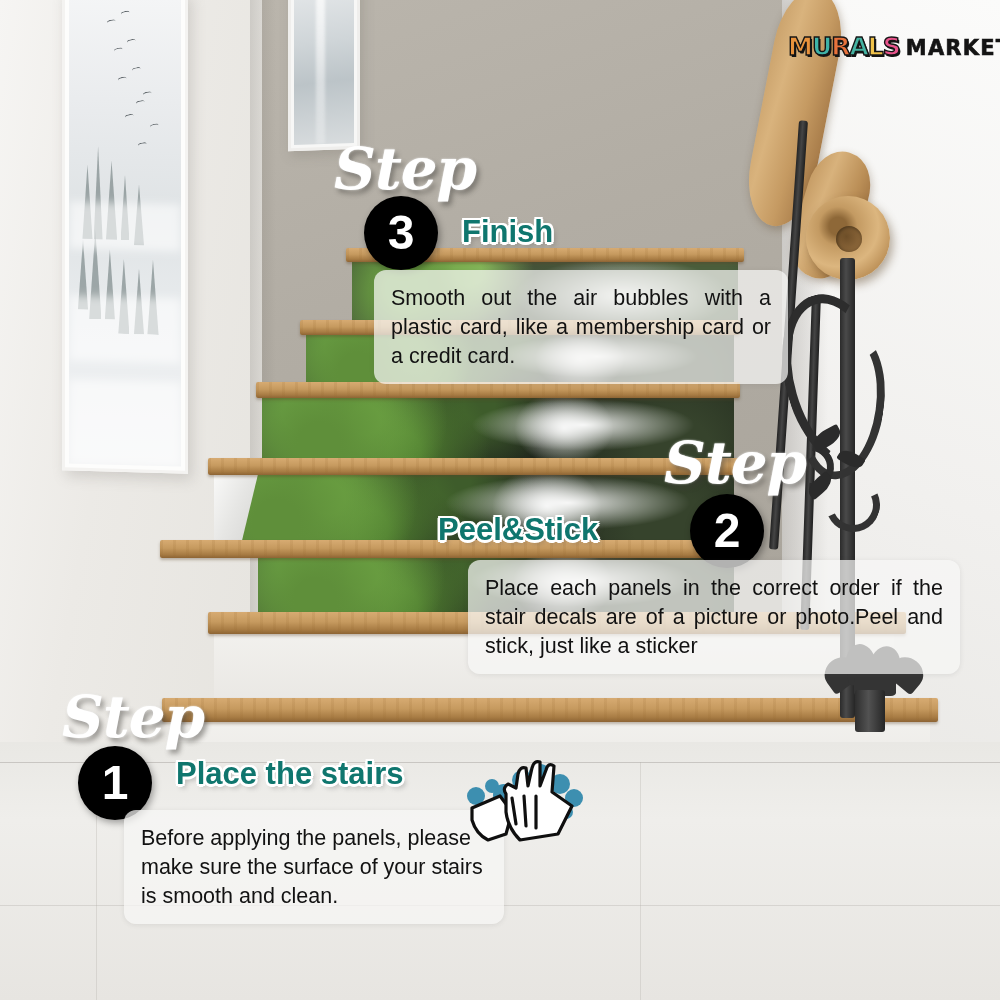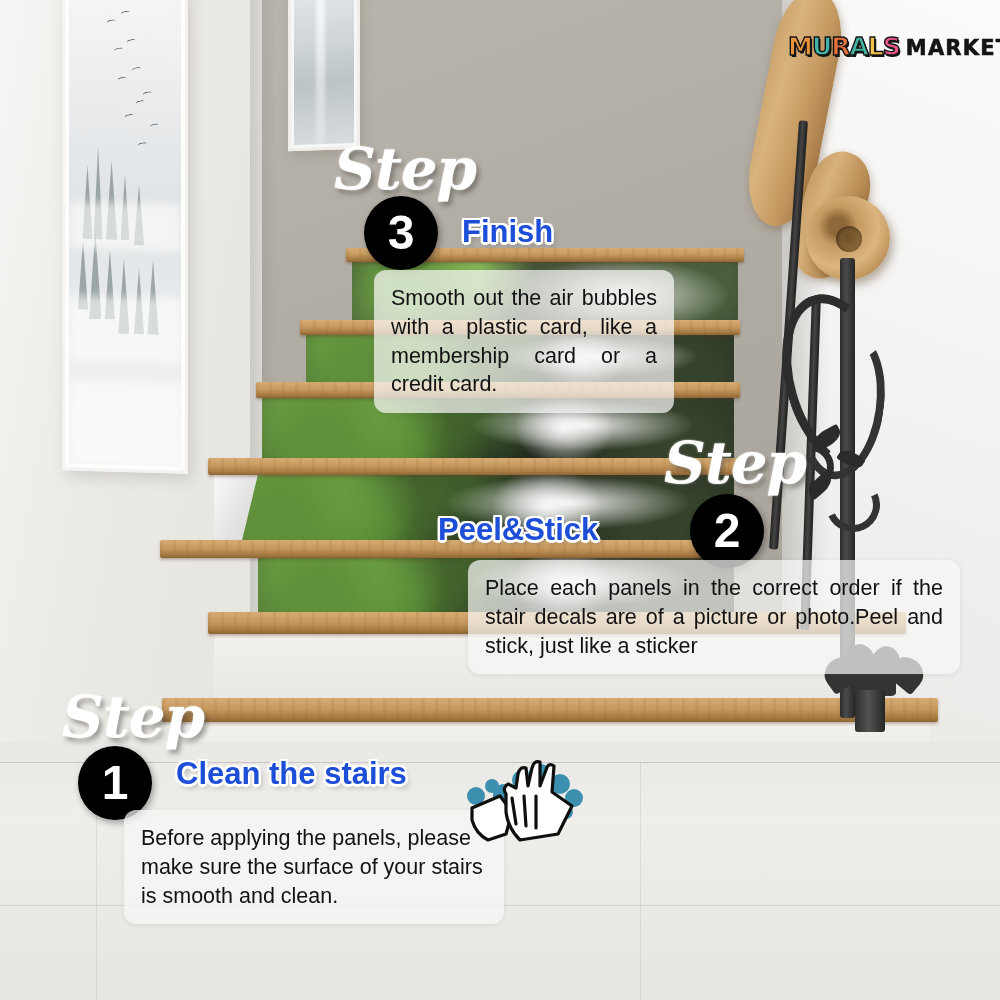--- a/index.html
+++ b/index.html
@@ -210,21 +210,21 @@
   }
   .step-badge{
     position:absolute;width:74px;height:74px;border-radius:50%;
     background:#000;color:#fff;
     display:flex;align-items:center;justify-content:center;
     font-size:48px;font-weight:bold;line-height:1;
     box-shadow:2px 3px 7px rgba(0,0,0,.35);
   }
   .step-head{
     position:absolute;white-space:nowrap;
-    font-size:31px;font-weight:bold;color:#1d4ed8;
+    font-size:31px;font-weight:bold;color:#0f766e;
     text-shadow:
       -2px -2px 0 #fff, 2px -2px 0 #fff, -2px 2px 0 #fff, 2px 2px 0 #fff,
       0 -2.5px 0 #fff, 0 2.5px 0 #fff, -2.5px 0 0 #fff, 2.5px 0 0 #fff,
       3px 4px 5px rgba(70,70,70,.35);
   }
   .step-body{
     position:absolute;
     background:rgba(246,246,245,.72);
     border-radius:12px;
     padding:14px 17px;
@@ -363,38 +363,38 @@
         <span style="color: rgb(240, 194, 74);">L</span>
         <span style="color: rgb(232, 84, 140);">S</span>
       </div>
     <div class="logo-market">MARKET</div>
   </div>
 
   <div class="step-group">
     <div class="step-word" style="left:334px;top:140px;">Step</div>
     <div class="step-badge" style="left:364px;top:196px;">3</div>
     <div class="step-head" style="left:462px;top:214px;">Finish</div>
-    <div class="step-body justify" style="left:374px;top:270px;width:300px;">
+    <div class="step-body justify" style="left:374px;top:270px;width:414px;">
       <span>Smooth out the air bubbles with a plastic card, like a membership card or a credit card.</span>
     </div>
   </div>
 
   <div class="step-group">
     <div class="step-word" style="left:664px;top:434px;">Step</div>
     <div class="step-badge" style="left:690px;top:494px;">2</div>
     <div class="step-head" style="left:438px;top:512px;">Peel&amp;Stick</div>
     <div class="step-body justify" style="left:468px;top:560px;width:492px;">
       <span>Place each panels in the correct order if the stair decals are of a picture or photo.Peel and stick, just like a sticker</span>
     </div>
   </div>
 
   <div class="step-group">
     <div class="step-word" style="left:62px;top:688px;">Step</div>
     <div class="step-badge" style="left:78px;top:746px;">1</div>
-    <div class="step-head" style="left:176px;top:756px;">Clean the stairs</div>
+    <div class="step-head" style="left:176px;top:756px;">Place the stairs</div>
     <div class="step-body" style="left:124px;top:810px;width:380px;">
       <span>Before applying the panels, please make sure the surface of your stairs is smooth and clean.</span>
     </div>
   </div>
 
   <div class="clean-icon">
     <svg viewBox="0 0 126 96" width="126" height="96">
       <g fill="#3d8fb0">
         <circle cx="14" cy="44" r="9"></circle>
         <circle cx="30" cy="34" r="7"></circle>

